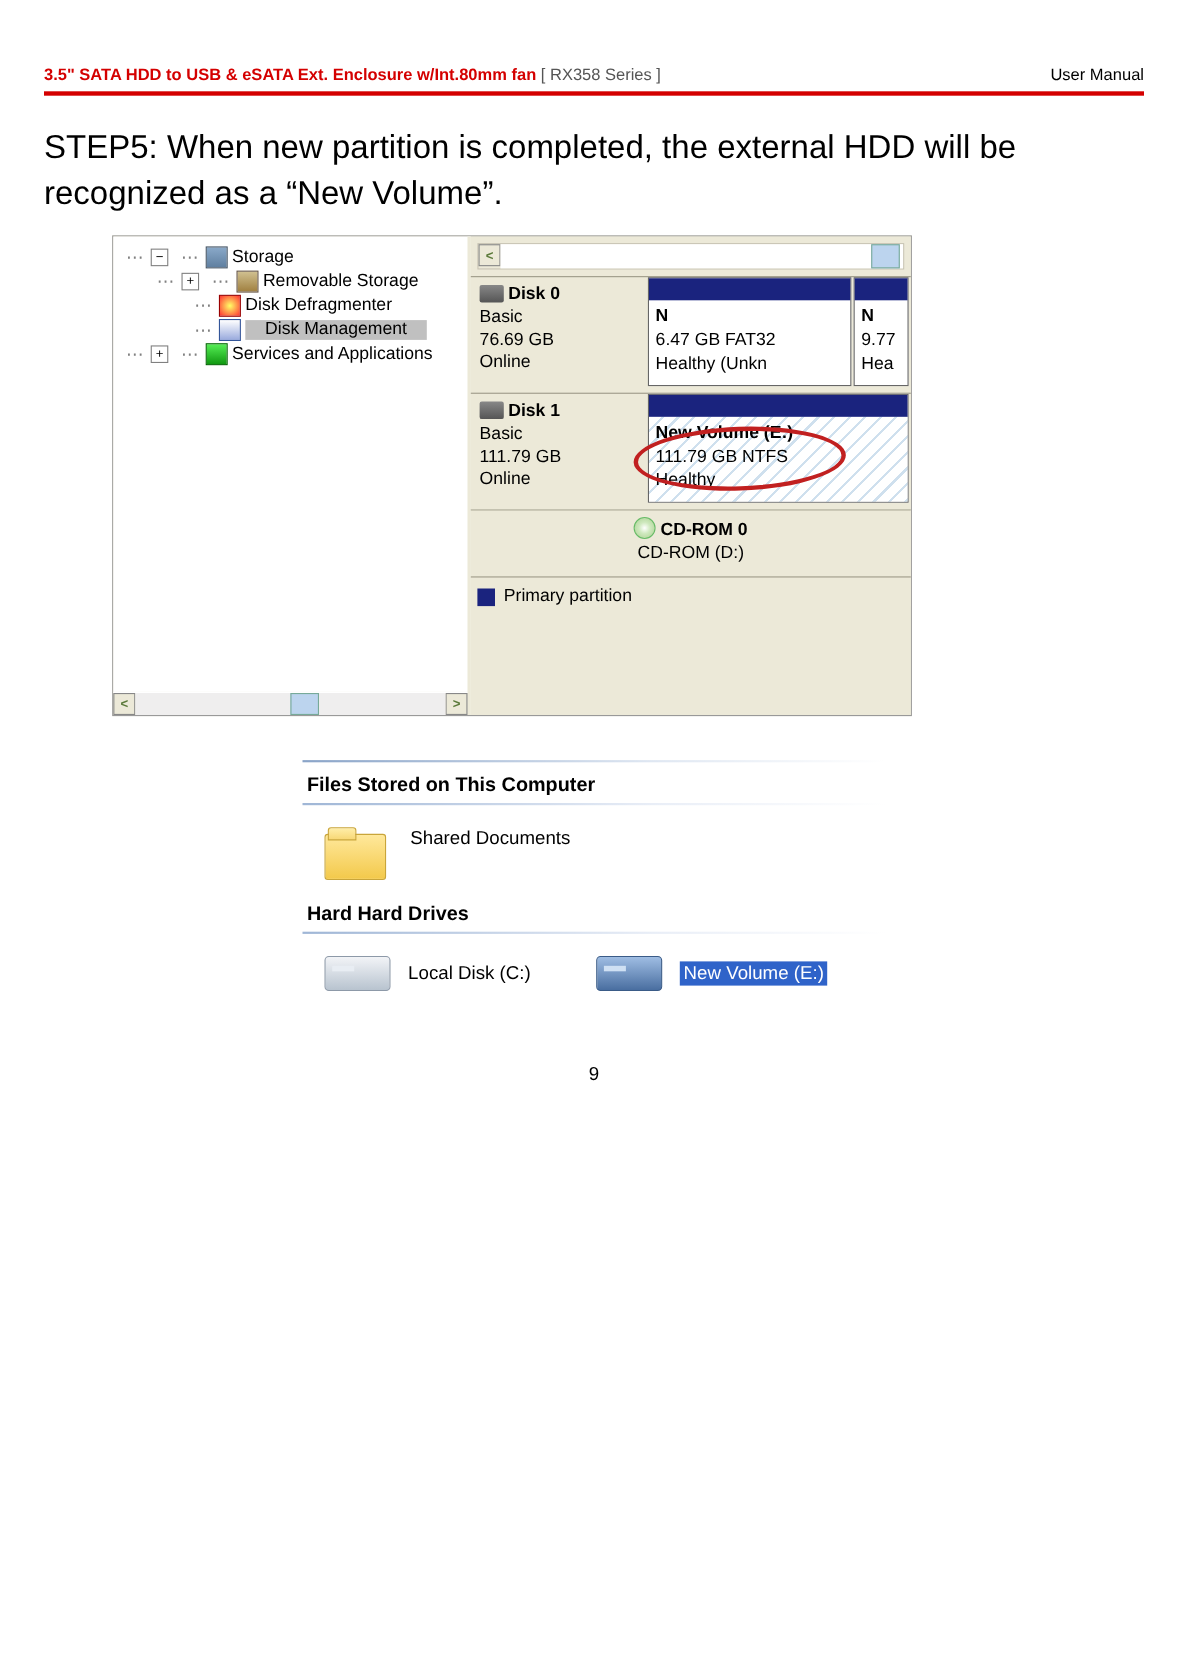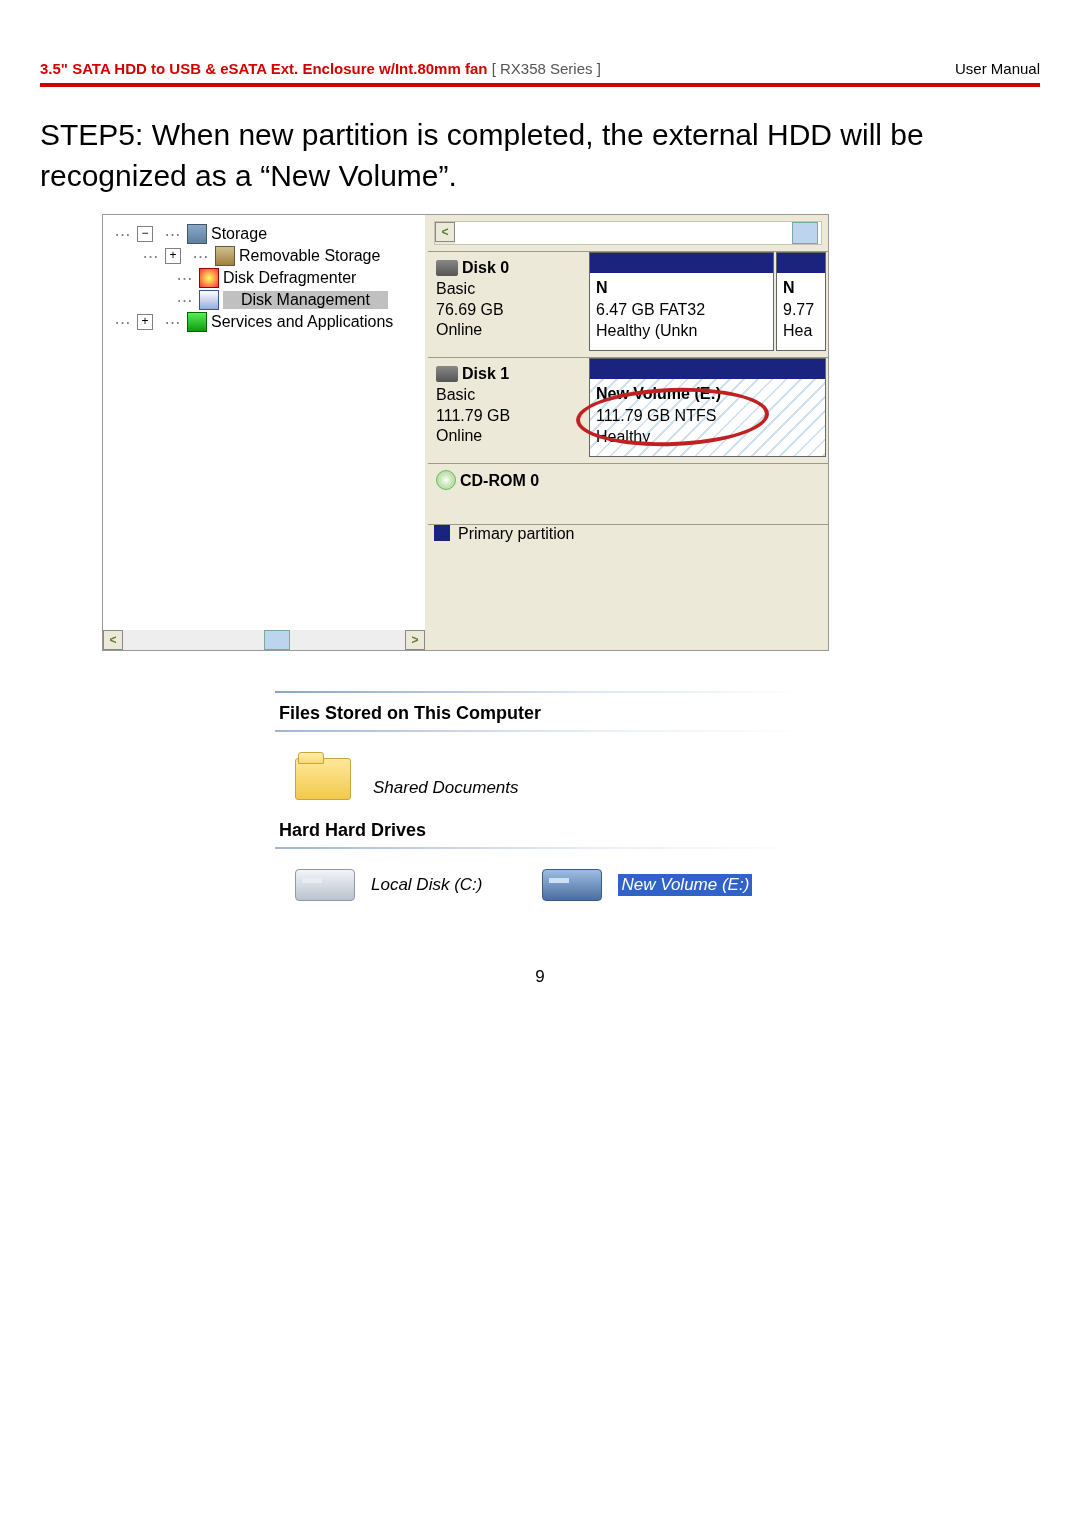--- a/index.html
+++ b/index.html
@@ -114,21 +114,21 @@
   .part.hatched .pbody{
     background:repeating-linear-gradient(135deg,#fff 0 8px,#cfe0ee 8px 10px);
   }
   .ring{
     position:absolute; border:4px solid #c12020; border-radius:50%;
     width:185px; height:50px; pointer-events:none;
     transform:rotate(-2deg);
   }
   .legend-row{
     height:26px; border-top:1px solid #9d9a88; background:#ece9d8;
-    display:flex; align-items:flex-start; padding-left:6px; font-size:16px;
+    display:flex; align-items:flex-end; padding-left:6px; font-size:16px;
     color:#000;
   }
   .legend-sw{ width:16px; height:16px; background:#1a237e; margin-right:8px;}
 
   
   .ss2{
     margin: 32px auto 40px auto;
     width: 530px;
     background:#fff;
     font-family: Tahoma, Arial, sans-serif;
@@ -139,21 +139,21 @@
     margin-bottom:8px;
   }
   .sec-title{
     font-weight:700; font-size:18px; color:#000; padding:2px 0 6px 4px;
   }
   .hr-split{
     height:2px;
     background:linear-gradient(to right,#9fb6d6,#e9eef7 60%,#fff);
     margin:0 0 14px 0;
   }
-  .row2{ display:flex; align-items:flex-end; gap:24px; padding:6px 6px 20px 20px;font-style:italic;}
+  .row2{ display:flex; align-items:flex-start; gap:24px; padding:6px 6px 20px 20px;}
   .folder-ic{
     width:54px; height:46px; position:relative;
   }
   .folder-ic::before{
     content:""; position:absolute; left:0; top:6px; width:100%; height:40px;
     background:linear-gradient(#ffe89b,#f3c94b); border:1px solid #c9a53a; border-radius:3px;
   }
   .folder-ic::after{
     content:""; position:absolute; left:3px; top:0; width:24px; height:10px;
     background:linear-gradient(#ffeea9,#f8d876); border:1px solid #c9a53a; border-radius:3px 3px 0 0;
@@ -288,23 +288,24 @@
             <div class="pbody">
               <div style="font-weight:700">New Volume  (E:)</div>
               <div>111.79 GB NTFS</div>
               <div>Healthy</div>
             </div>
           </div>
         </div>
         <div class="ring" style="left:148px; top:30px;"></div>
       </div>
 
-      <div class="disk-row short" style="height:60px;">
+      <div class="disk-row short" style="height:60px;text-align:center;">
         <div class="disk-meta" style="width:100%;">
           <div class="disk-title"><span class="cd-ic"></span><span>CD-ROM 0</span></div>
+          <div>CD-ROM (D:)</div>
         </div>
       </div>
 
       <div class="legend-row">
         <span class="legend-sw"></span>
         <span>Primary partition</span>
       </div>
     </div>
   </div>
 

